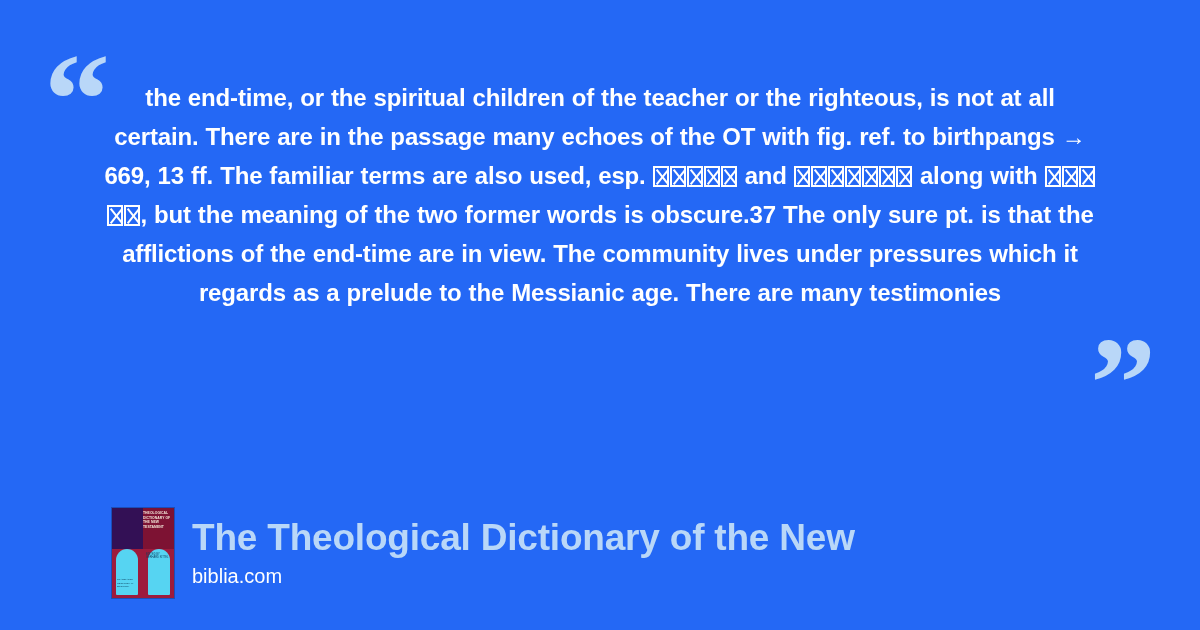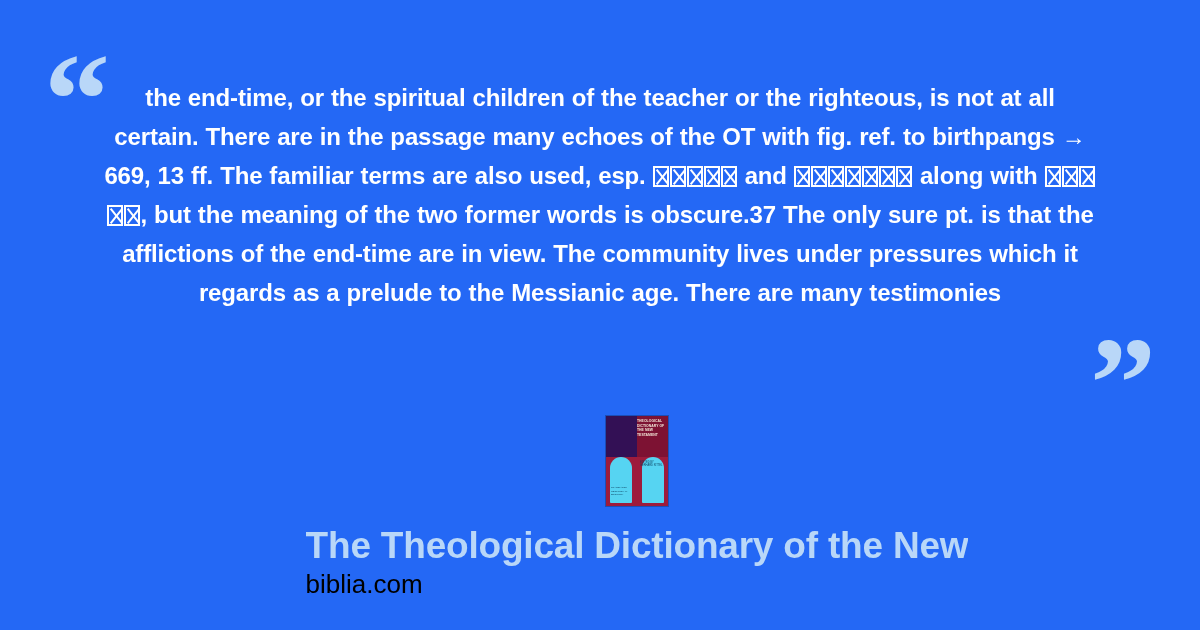--- a/index.html
+++ b/index.html
@@ -87,21 +87,20 @@
 
   
   #footer {
     position:absolute;
     left:112px;
     bottom:32px;
     display:flex;
     align-items:center;
     gap:18px;
     width:1050px;
-    flex-direction:column;
   }
 
   
   #book-cover {
     width:62px;
     height:90px;
     flex:0 0 auto;
     position:relative;
     background:#2b0f4a;
     overflow:hidden;
@@ -175,22 +174,22 @@
   #footer-title {
     color:#b9d7f8;
     font-size:37px;
     font-weight:700;
     line-height:44px;
     white-space:nowrap;
     overflow:hidden;
     letter-spacing:-0.2px;
   }
   #footer-source {
-    color:#000000;
-    font-size:26px;
+    color:#ffffff;
+    font-size:20px;
     font-weight:400;
     line-height:28px;
     margin-top:2px;
     white-space:nowrap;
   }
 </style>
 </head>
 <body>
 
 <div id="card">

